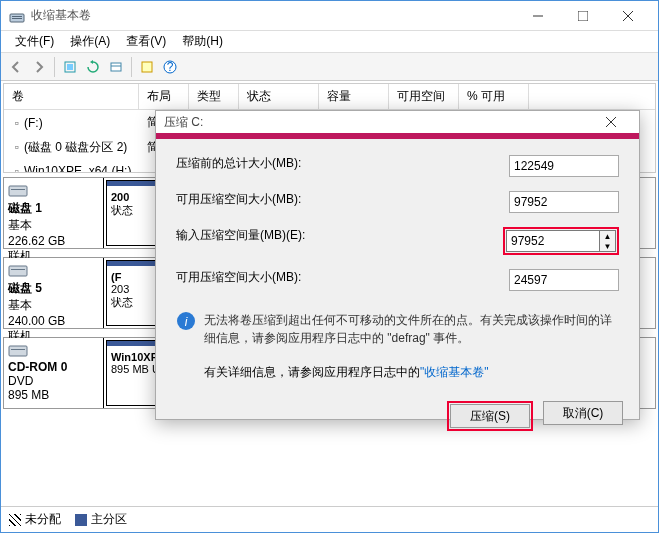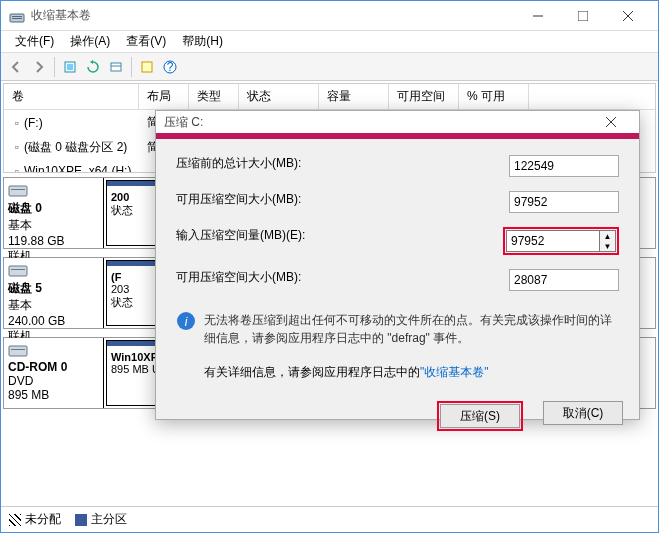--- a/index.html
+++ b/index.html
@@ -46,21 +46,21 @@
 .flabel{flex:1}
 .fval{width:110px;border:1px solid #aaa;background:#fff;padding:2px 4px;height:22px;display:flex;align-items:center}
 .spinwrap{display:flex;border:2px solid #e03;padding:1px}
 .spin-input{width:94px;border:1px solid #7a7a7a;padding:2px 4px;height:22px;background:#fff}
 .spin-btns{width:16px;display:flex;flex-direction:column;border:1px solid #7a7a7a;border-left:none}
 .spin-btns div{flex:1;display:flex;align-items:center;justify-content:center;font-size:8px;background:#f3f3f3}
 .info{display:flex;gap:8px;margin-top:6px}
 .info .itxt{flex:1;line-height:1.5;color:#333}
 .info .iicon{width:20px;height:20px}
 .link{color:#06c}
-.dlg-btns{display:flex;justify-content:flex-end;gap:20px;padding:10px 16px}
+.dlg-btns{display:flex;justify-content:flex-end;gap:10px;padding:10px 16px}
 .btnred{border:2px solid #e03;display:inline-block;padding:1px}
 .btn{min-width:80px;height:24px;border:1px solid #999;background:#e9e9e9;display:flex;align-items:center;justify-content:center;padding:0 14px}
 svg{display:block}
 </style>
 </head>
 <body>
 
 <div class="window">
   <div class="titlebar">
     <span class="icon">
@@ -188,23 +188,23 @@
     </div>
 
     <div class="diskpanel">
       <div id="diskrows">
           <div class="diskrow">
             <div class="diskinfo">
               <svg class="ico" width="20" height="16">
                 <rect x="1" y="4" width="18" height="10" rx="1" fill="#d0d8e0" stroke="#678"></rect>
                 <rect x="3" y="7" width="14" height="1" fill="#678"></rect>
               </svg>
-              <div class="name">磁盘 0</div>
+              <div class="name">磁盘 1</div>
               <div>基本</div>
-              <div>119.88 GB</div>
+              <div>226.62 GB</div>
               <div>联机</div>
             </div>
             <div class="diskparts">
               <div class="partbox" style="width: 54px;">
                 <div class="topbar" style="background:#3b5998"></div>
                 <div class="pl">200</div>
                 <div class="ps">状态</div>
               </div>
               <div class="partbox" style="width: 420px; background: repeating-linear-gradient(45deg, rgb(34, 68, 136) 0px, rgb(34, 68, 136) 2px, rgb(255, 255, 255) 2px, rgb(255, 255, 255) 4px);"></div>
             </div>
@@ -283,21 +283,21 @@
       <div class="spinwrap">
         <input class="spin-input" value="97952" style="">
         <div class="spin-btns">
           <div>▲</div>
           <div>▼</div>
         </div>
       </div>
     </div>
     <div class="frow">
       <div class="flabel">可用压缩空间大小(MB):</div>
-      <div class="fval">28087</div>
+      <div class="fval">24597</div>
     </div>
     <div class="info">
       <span class="iicon">
           <svg width="20" height="20">
             <circle cx="10" cy="10" r="9" fill="#2a7ad4"></circle>
             <text x="10" y="15" text-anchor="middle" font-size="14" fill="#fff" font-family="Georgia" font-style="italic">i</text>
           </svg>
         </span>
       <div class="itxt">无法将卷压缩到超出任何不可移动的文件所在的点。有关完成该操作时间的详细信息，请参阅应用程序日志中的 "defrag" 事件。</div>
     </div>

